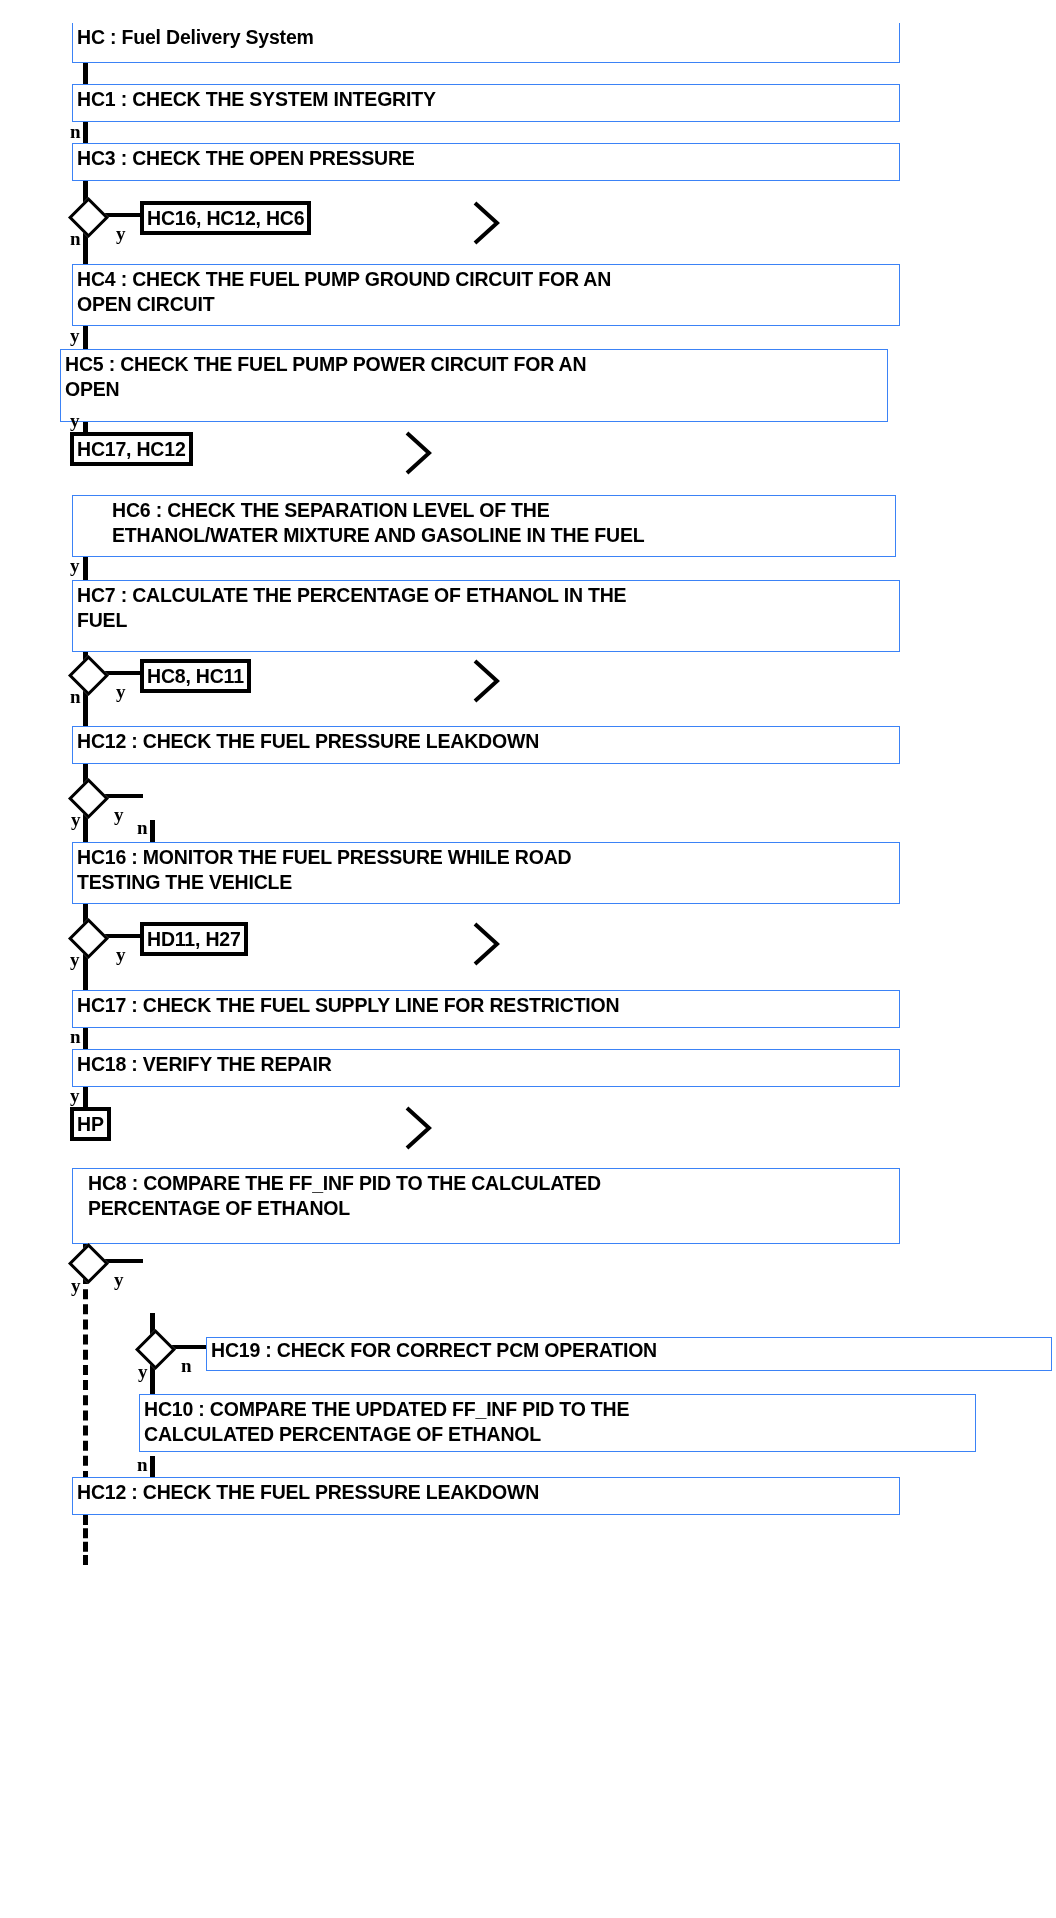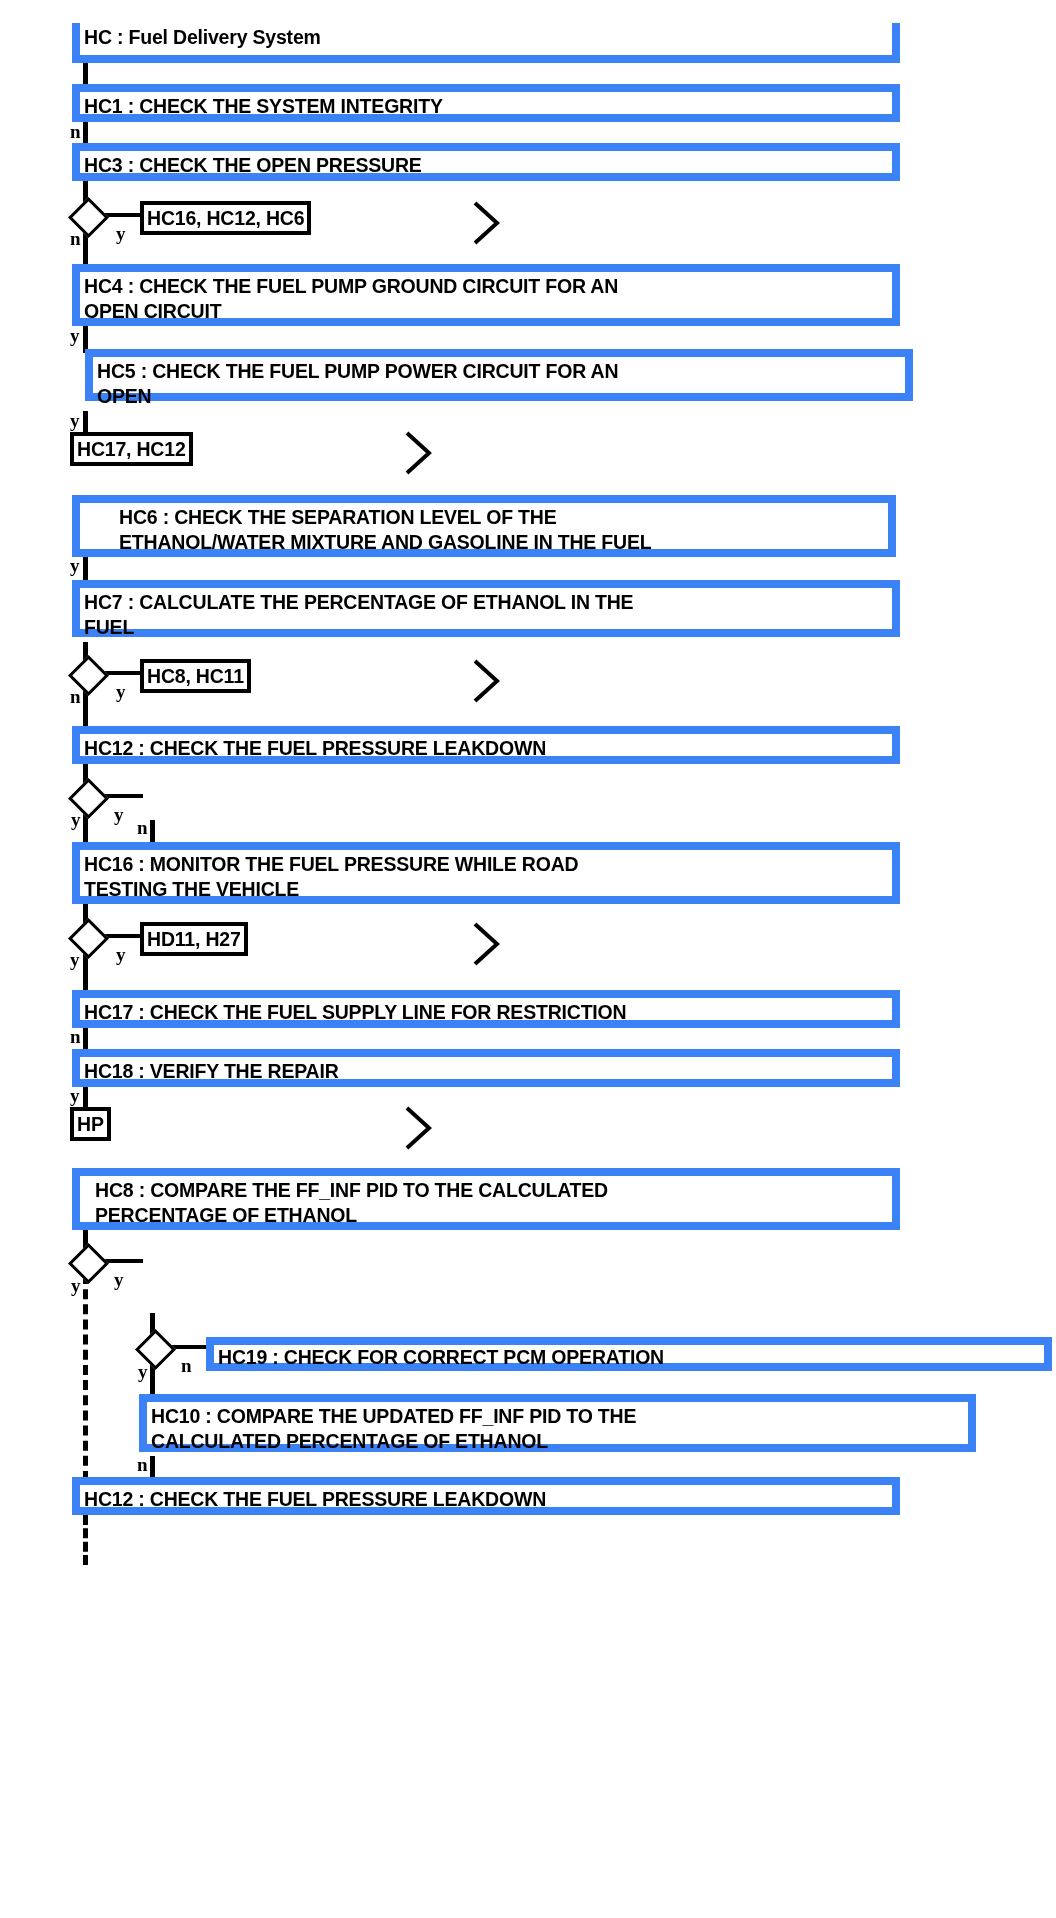--- a/index.html
+++ b/index.html
@@ -12,21 +12,21 @@
     width:1056px;
     height:1918px;
     background:#ffffff;
     overflow:hidden;
     margin-left:40px;
   }
   
   .box{
     position:absolute;
     box-sizing:border-box;
-    border:8px solid #3b82f6;
+    border:1px solid #3b82f6;
     background:#fff;
     color:#000;
     font-weight:bold;
     font-size:19.5px;
     line-height:25px;
     letter-spacing:-0.2px;
     padding:2px 0 2px 4px;
     white-space:pre-line;
     z-index:5;
   }
@@ -128,39 +128,39 @@
     <svg width="34" height="50" viewBox="0 0 34 50">
         <polyline points="5,5 27,25 5,45" fill="none" stroke="#000" stroke-width="4"></polyline>
       </svg>
   </div>
 
   <div class="box" style="left:32px;top:264px;width:828px;height:62px;">HC4 : CHECK THE FUEL PUMP GROUND CIRCUIT FOR AN
 OPEN CIRCUIT</div>
   <div class="vline" style="left:43px;top:326px;height:27px;"></div>
   <div class="elabel" style="left:30px;top:326px;">y</div>
 
-  <div class="box" style="left:45px;top:349px;width:828px;height:52px;">HC5 : CHECK THE FUEL PUMP POWER CIRCUIT FOR AN
+  <div class="box" style="left:20px;top:349px;width:828px;height:73px;">HC5 : CHECK THE FUEL PUMP POWER CIRCUIT FOR AN
 OPEN</div>
   <div class="vline" style="left:43px;top:411px;height:24px;"></div>
   <div class="elabel" style="left:30px;top:411px;">y</div>
 
   <div class="ref" style="left:30px;top:432px;">HC17, HC12</div>
 
   <div class="chev" style="left:362px;top:428px;">
     <svg width="34" height="50" viewBox="0 0 34 50">
         <polyline points="5,5 27,25 5,45" fill="none" stroke="#000" stroke-width="4"></polyline>
       </svg>
   </div>
 
   <div class="box" style="left:32px;top:495px;width:824px;height:62px;padding-left:39px;">HC6 : CHECK THE SEPARATION LEVEL OF THE
 ETHANOL/WATER MIXTURE AND GASOLINE IN THE FUEL</div>
   <div class="vline" style="left:43px;top:557px;height:27px;"></div>
   <div class="elabel" style="left:30px;top:556px;">y</div>
 
-  <div class="box" style="left:32px;top:580px;width:828px;height:57px;">HC7 : CALCULATE THE PERCENTAGE OF ETHANOL IN THE
+  <div class="box" style="left:32px;top:580px;width:828px;height:72px;">HC7 : CALCULATE THE PERCENTAGE OF ETHANOL IN THE
 FUEL</div>
 
   <div class="vline" style="left:43px;top:642px;height:28px;"></div>
   <div class="diamond" style="left:34px;top:661px;"></div>
   <div class="hline" style="left:63px;top:671px;width:42px;"></div>
   <div class="ref" style="left:100px;top:659px;">HC8, HC11</div>
   <div class="elabel" style="left:76px;top:682px;">y</div>
   <div class="elabel" style="left:30px;top:687px;">n</div>
   <div class="vline" style="left:43px;top:684px;height:42px;"></div>
 
@@ -208,21 +208,21 @@
   <div class="elabel" style="left:30px;top:1086px;">y</div>
 
   <div class="ref" style="left:30px;top:1107px;">HP</div>
 
   <div class="chev" style="left:362px;top:1103px;">
     <svg width="34" height="50" viewBox="0 0 34 50">
         <polyline points="5,5 27,25 5,45" fill="none" stroke="#000" stroke-width="4"></polyline>
       </svg>
   </div>
 
-  <div class="box" style="left:32px;top:1168px;width:828px;height:62px;padding-left:15px;">HC8 : COMPARE THE FF_INF PID TO THE CALCULATED
+  <div class="box" style="left:32px;top:1168px;width:828px;height:76px;padding-left:15px;">HC8 : COMPARE THE FF_INF PID TO THE CALCULATED
 PERCENTAGE OF ETHANOL</div>
 
   <div class="vline" style="left:43px;top:1230px;height:28px;"></div>
   <div class="diamond" style="left:34px;top:1249px;"></div>
   <div class="hline" style="left:63px;top:1259px;width:40px;"></div>
   <div class="elabel" style="left:74px;top:1270px;">y</div>
   <div class="elabel" style="left:31px;top:1276px;">y</div>
 
   <div class="vline dashed" style="left:43px;top:1274px;height:207px;"></div>
 

